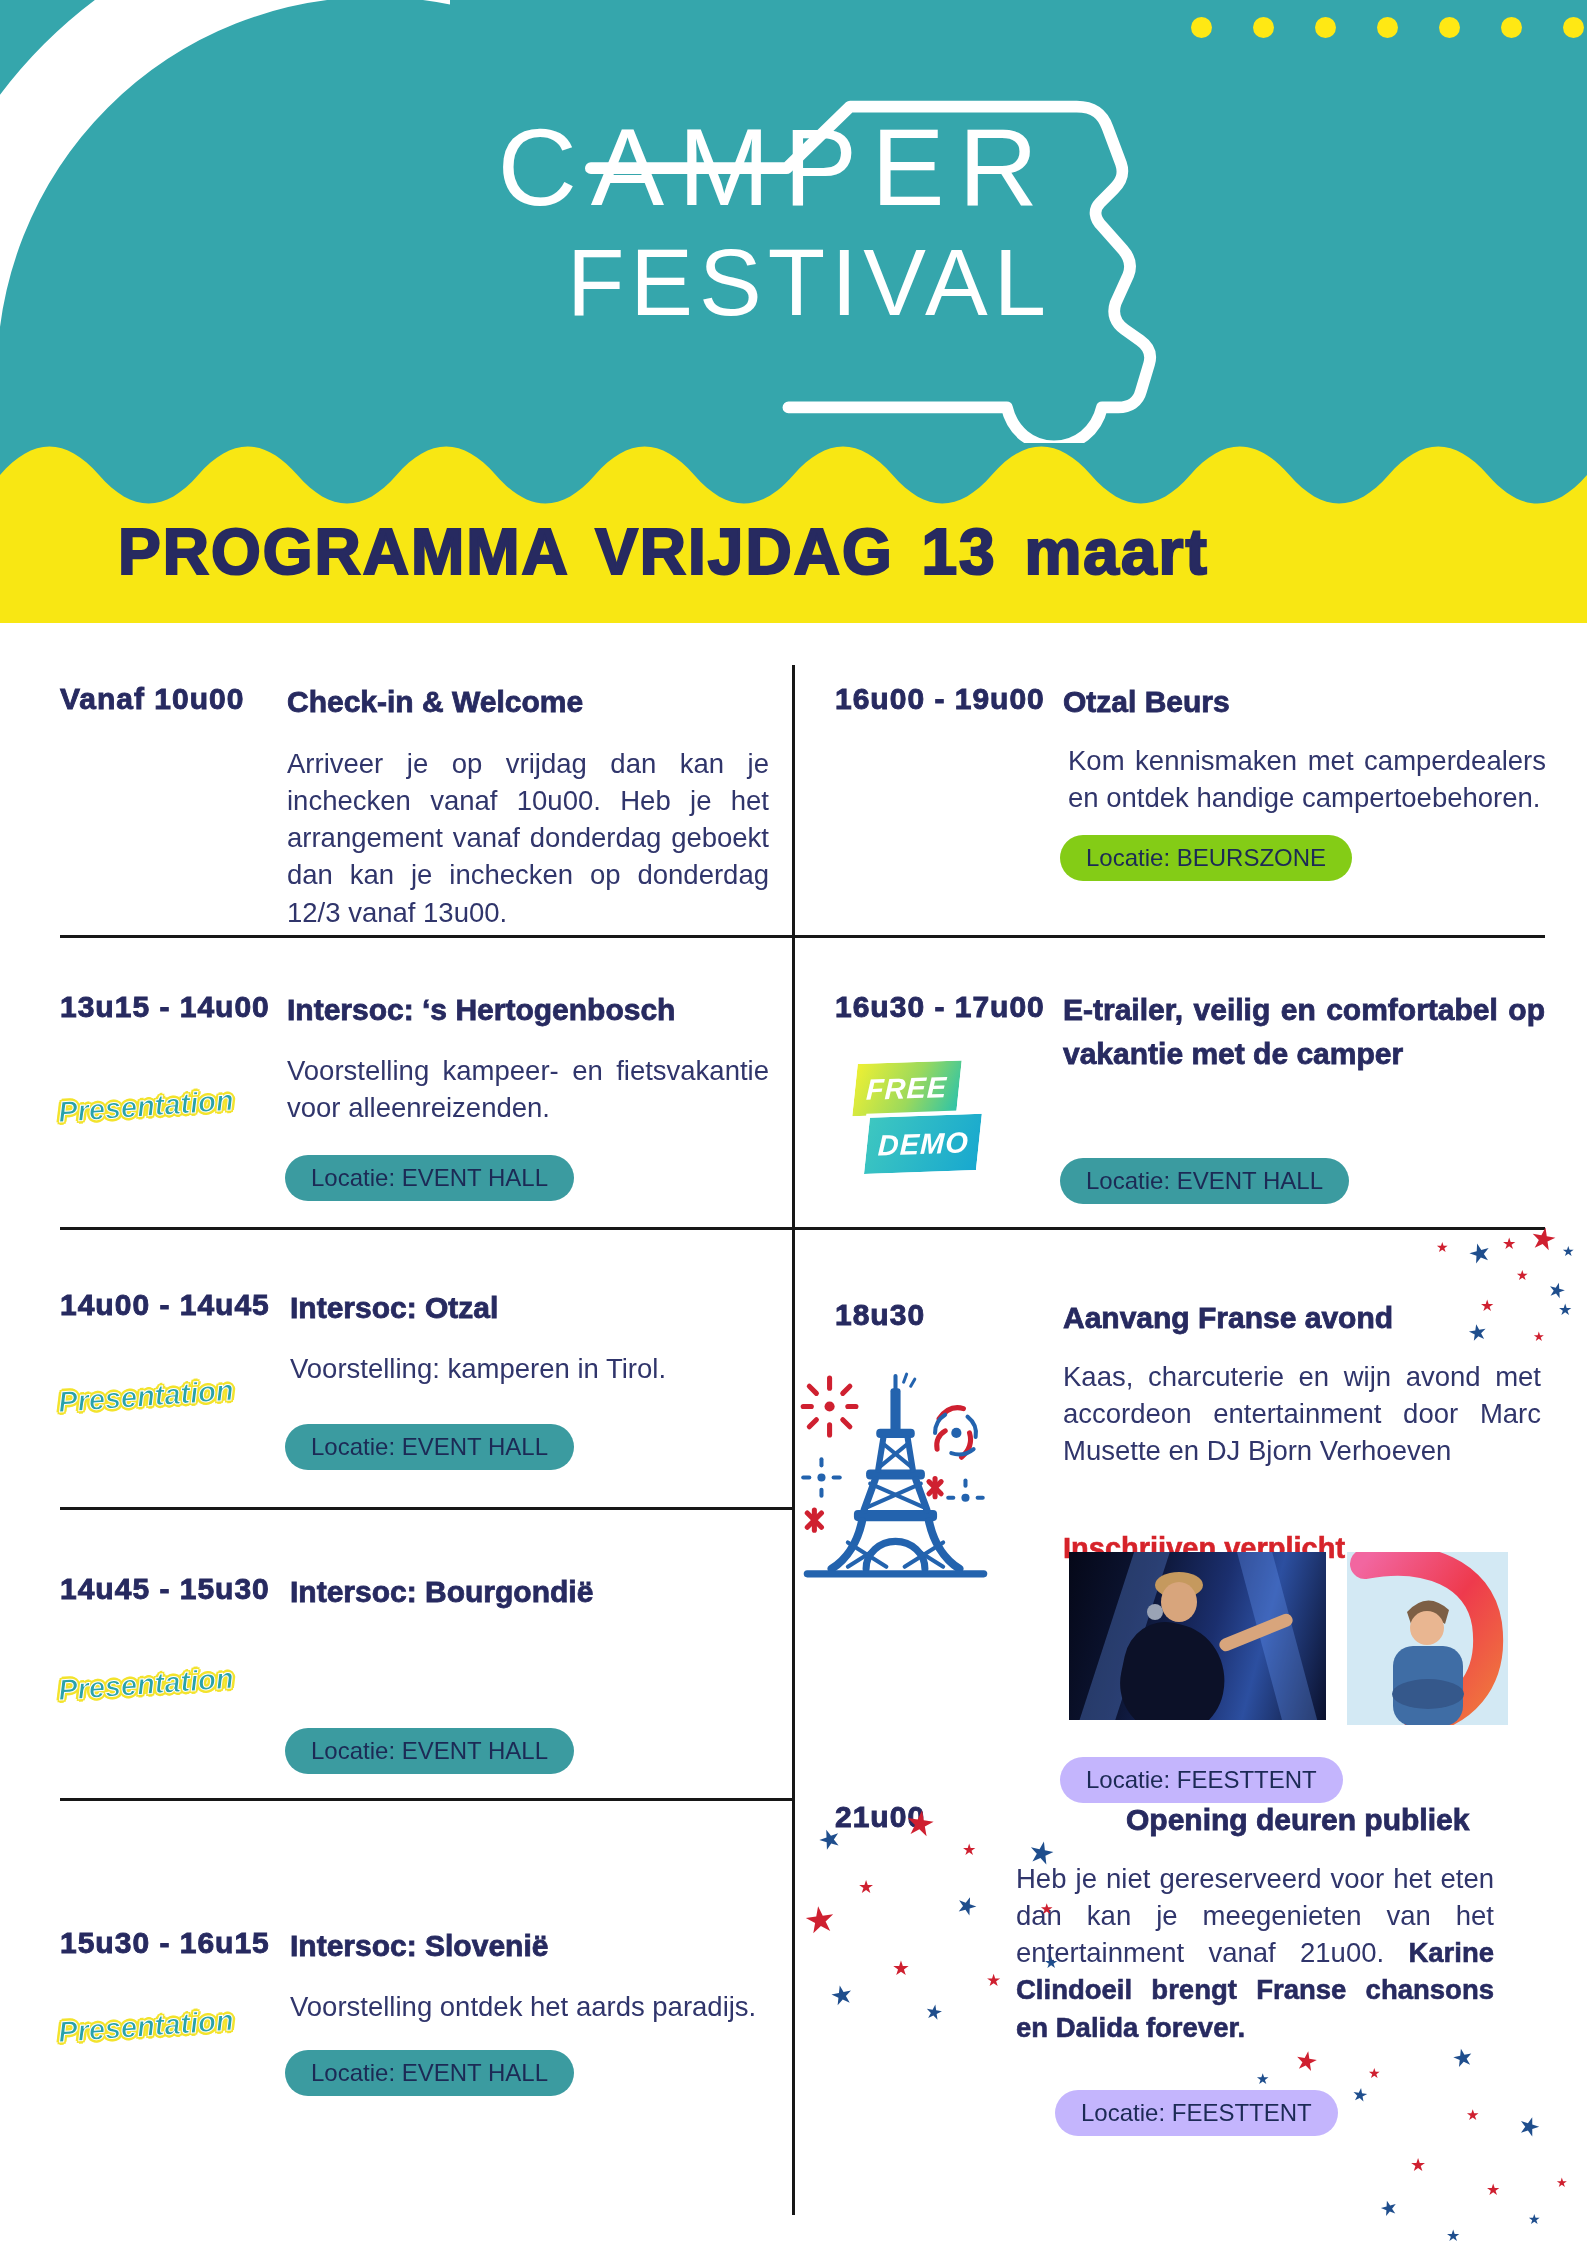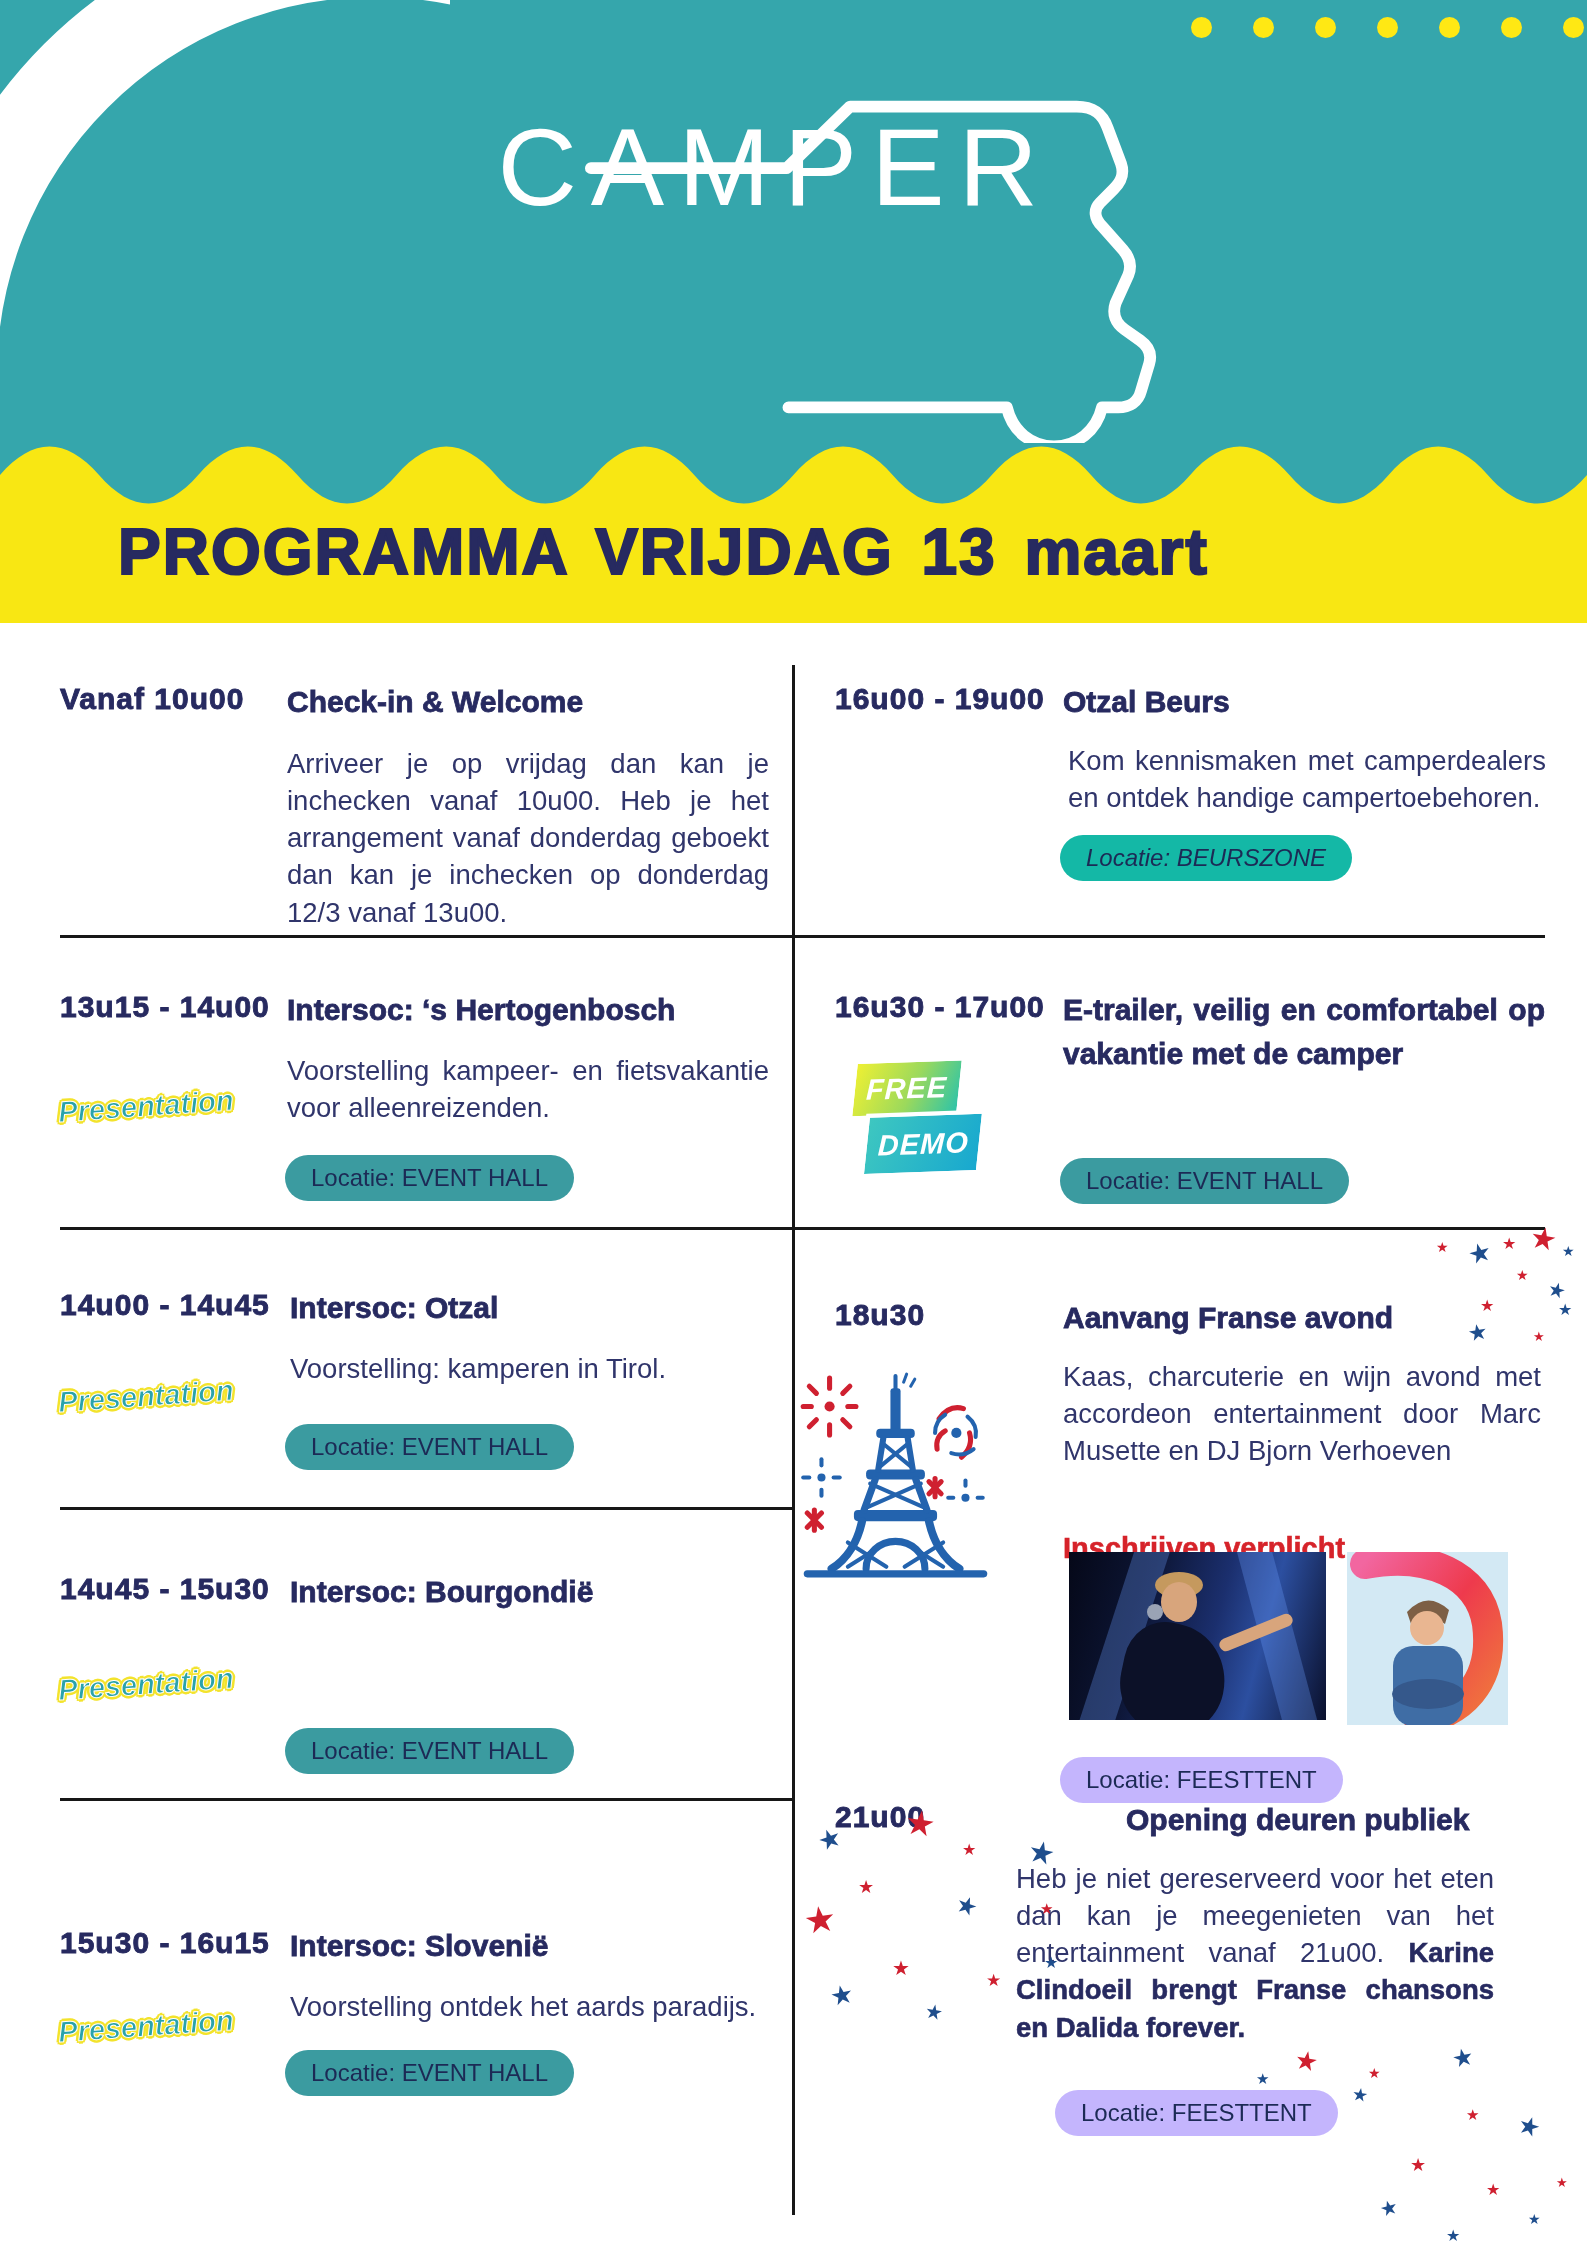--- a/index.html
+++ b/index.html
@@ -21,21 +21,21 @@
   
   .sep{position:absolute;height:3px;background:#171717;}
   .vline{position:absolute;width:3px;background:#171717;left:792px;top:665px;height:1550px;}
   .time{position:absolute;font-size:30px;font-weight:bold;color:#272a60;-webkit-text-stroke:.9px #272a60;letter-spacing:1px;white-space:nowrap;text-align:center;}
   .etitle{position:absolute;font-size:30px;font-weight:bold;color:#272a60;-webkit-text-stroke:.8px #272a60;line-height:1.45;}
   .body{position:absolute;font-size:27.5px;color:#30356b;line-height:1.35;text-align:justify;}
   .body b{color:#272a60;-webkit-text-stroke:.6px #272a60;font-weight:bold;}
   .note{position:absolute;font-size:29px;font-weight:bold;color:#d6232a;-webkit-text-stroke:.6px #d6232a;}
   .pill{position:absolute;font-size:24px;color:#1c2a55;padding:9px 26px;border-radius:30px;white-space:nowrap;}
   .pill.teal{background:#3b9ba0;}
-  .pill.blue{background:#14b8a6;font-style:italic;}
+  .pill.blue{background:#84cc16;}
   .pill.yellow{background:#c4b5fd;}
   .sticker{position:absolute;font-style:italic;font-weight:800;font-size:29px;color:#2aa3ab;
            transform:rotate(-4deg);-webkit-text-stroke:1px #ffffff;
            text-shadow:3px 0 0 #f3e32c,-3px 0 0 #f3e32c,0 3px 0 #f3e32c,0 -3px 0 #f3e32c,
                        2px 2px 0 #f3e32c,-2px 2px 0 #f3e32c,2px -2px 0 #f3e32c,-2px -2px 0 #f3e32c;}
   .star{position:absolute;line-height:1;font-family:"DejaVu Sans",sans-serif;}
   
   .fd{position:absolute;left:852px;top:1058px;transform:rotate(-2deg);}
   .fd .chip{width:112px;height:60px;border:4px solid #fff;display:flex;align-items:center;justify-content:center;
             transform:skewX(-8deg);box-sizing:border-box;}
@@ -76,20 +76,21 @@
 
     <svg class="camper-svg" width="580" height="426" viewBox="0 0 640 470">
       <path d="M12 148 H228 L298 80 H548 C568 80 577 89 582 103 L597 143 C601 155 597 163 589 171 L574 186
                C566 194 568 204 576 212 L599 238 C607 247 609 256 605 266 L591 297 C587 309 591 319 601 326
                L618 338 C628 345 631 354 628 364 L619 394 C616 406 606 412 594 412 H576 C570 438 548 455 523 455
                C498 455 477 438 471 412 H230" fill="none" stroke="#ffffff" stroke-width="13" stroke-linecap="round" stroke-linejoin="round"></path>
     </svg>
 
     <div class="logo">
       <div class="l1">CAMPER</div>
+      <div class="l2">FESTIVAL</div>
     </div>
   </div>
 
   <div class="banner">
     <svg class="wave-svg" width="1587" height="76" viewBox="0 -6 1587 76">
       <path d="M0 0 H1587 V32
                C1554 70 1521 70 1487.8 32 C1454.8 -6 1421.6 -6 1388.6 32
                C1355.6 70 1322.4 70 1289.4 32 C1256.4 -6 1223.2 -6 1190.2 32
                C1157.2 70 1124 70 1091 32 C1058 -6 1024.8 -6 991.8 32
                C958.8 70 925.6 70 892.6 32 C859.6 -6 826.4 -6 793.4 32

